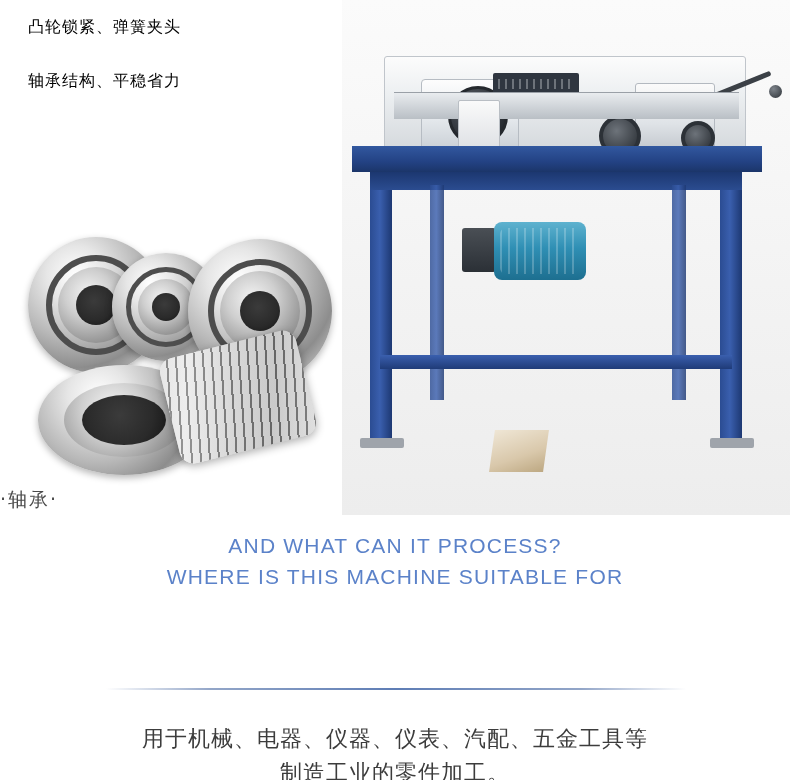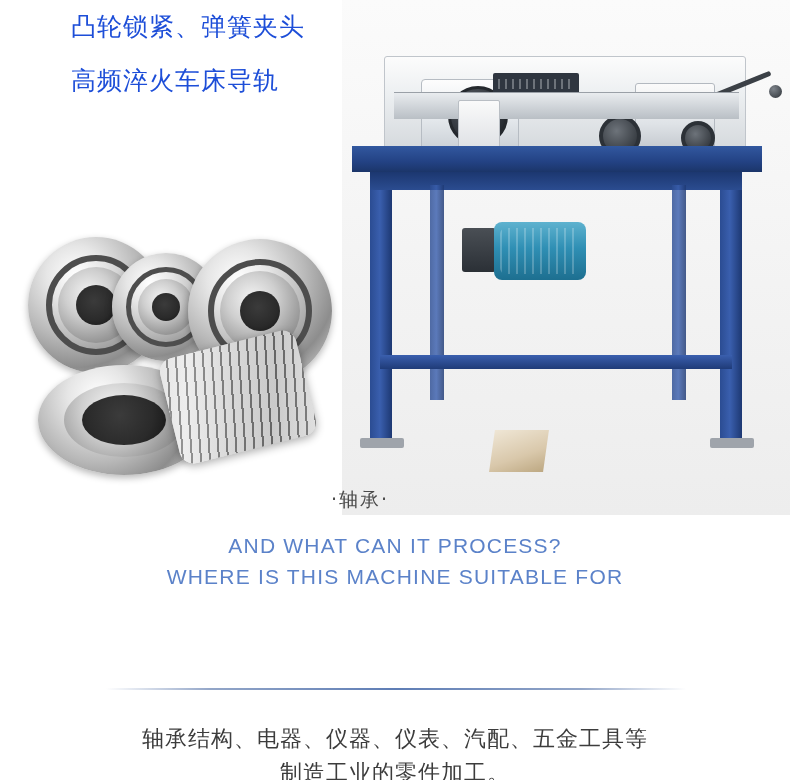--- a/index.html
+++ b/index.html
@@ -23,27 +23,26 @@
   }
 
   
   .feature-list {
     position: absolute;
     left: 28px;
     top: 0px;
     width: 310px;
   }
   .feature-line {
-    font-size: 25px;
-    color: #1d4ed8;
+    font-size: 16px;
+    color: #000000;
     letter-spacing: 1px;
     line-height: 54px;
     white-space: nowrap;
     font-family: "DejaVu Sans", "Liberation Sans", sans-serif;
-    margin-left: 43px;
   }
 
   
   .bearings-photo {
     position: absolute;
     left: 20px;
     top: 215px;
     width: 330px;
     height: 270px;
   }
@@ -92,26 +91,25 @@
       rgba(235,235,235,0.65) 2px,
       rgba(235,235,235,0.65) 9px);
     border-radius: inherit;
   }
 
   .bearing-caption {
     position: absolute;
     left: 0;
     top: 487px;
     width: 360px;
-    text-align: right;
+    text-align: left;
     font-size: 19px;
     color: #4a4a4a;
     letter-spacing: 2px;
     font-family: "DejaVu Sans", "Liberation Sans", sans-serif;
-    padding-left: 29px;
   }
 
   
   .lathe-photo {
     position: absolute;
     left: 342px;
     top: 0;
     width: 448px;
     height: 515px;
     background: linear-gradient(180deg, #fbfbfb 0%, #f3f3f3 55%, #ededed 100%);
@@ -351,21 +349,21 @@
     font-family: "DejaVu Sans", "Liberation Sans", sans-serif;
   }
 </style>
 </head>
 <body>
 
 <div class="page">
 
   <div class="feature-list">
     <div class="feature-line">凸轮锁紧、弹簧夹头</div>
-    <div class="feature-line">高频淬火车床导轨</div>
+    <div class="feature-line">轴承结构、平稳省力</div>
   </div>
 
   <div class="lathe-photo">
     <div class="lathe-body">
       <div class="headstock">
         <div class="chuck">
           <div class="chuck-center"></div>
         </div>
       </div>
       <div class="control-panel"></div>
@@ -428,17 +426,17 @@
 
   <div class="en-heading">
     <div>AND WHAT CAN IT PROCESS?</div>
     <div>WHERE IS THIS MACHINE SUITABLE FOR</div>
   </div>
 
 
   <div class="divider"></div>
 
   <div class="body-text">
-    <div>轴承结构、电器、仪器、仪表、汽配、五金工具等</div>
+    <div>用于机械、电器、仪器、仪表、汽配、五金工具等</div>
     <div>制造工业的零件加工。</div>
   </div>
 
 </div>
 
 </body></html>

